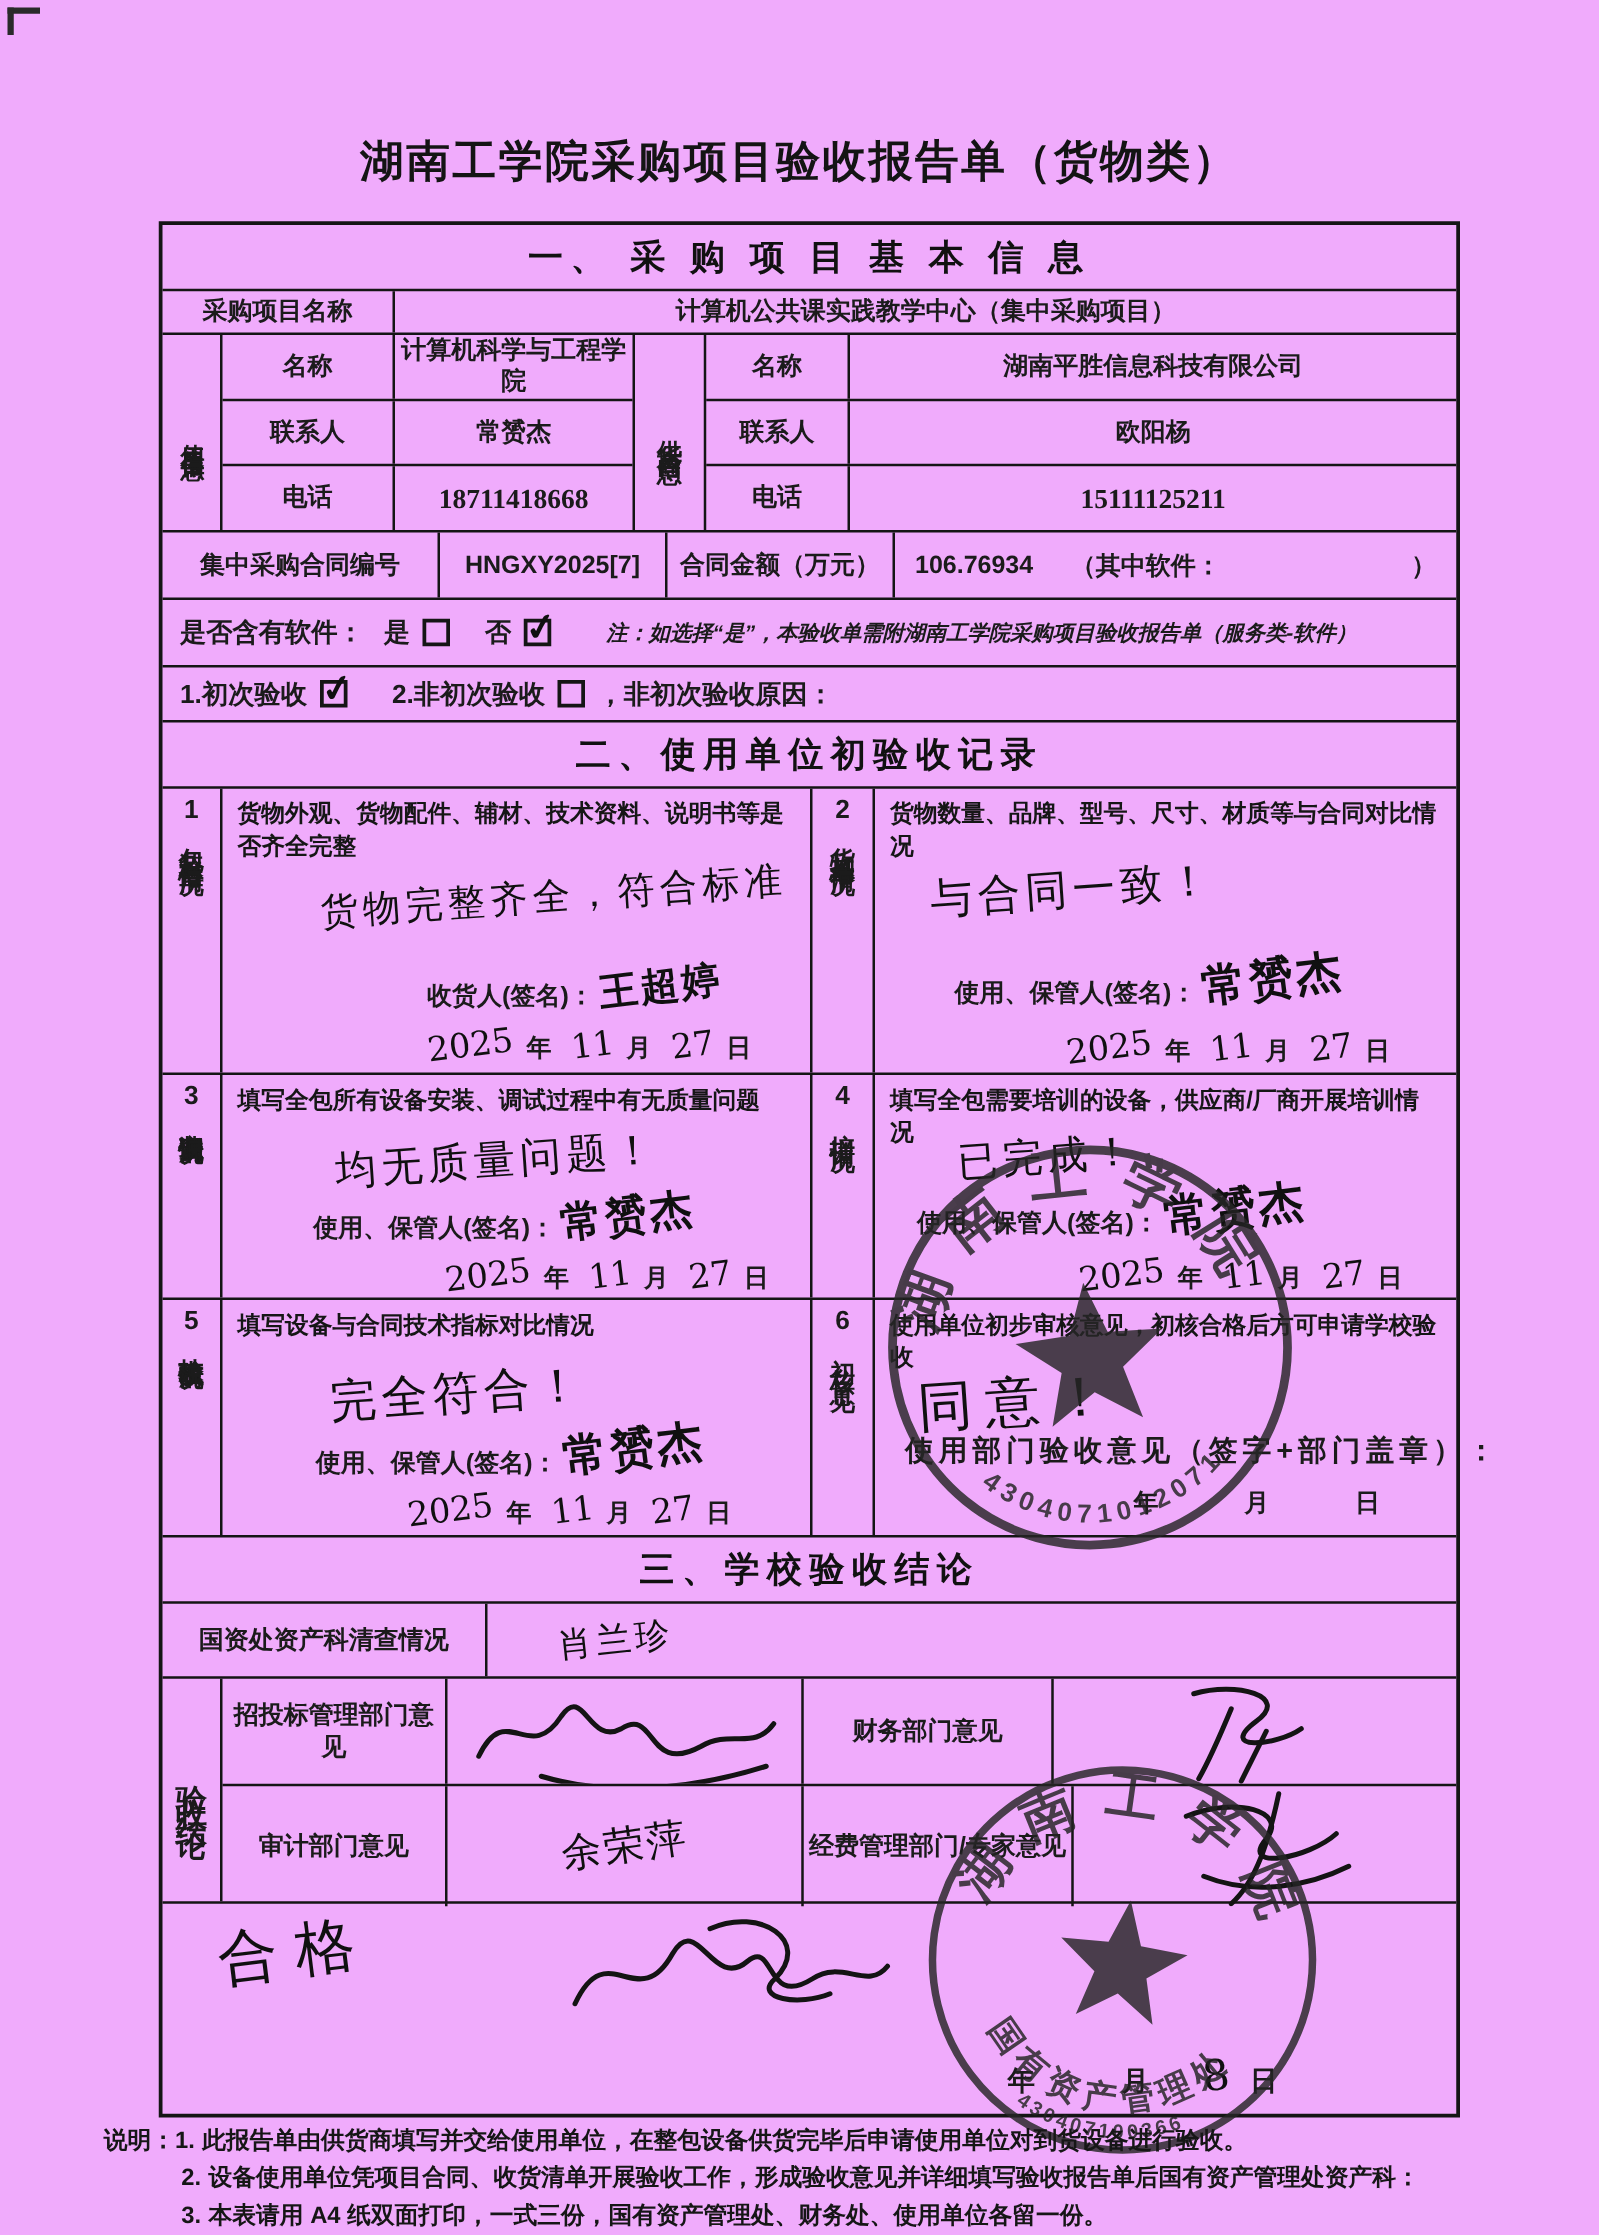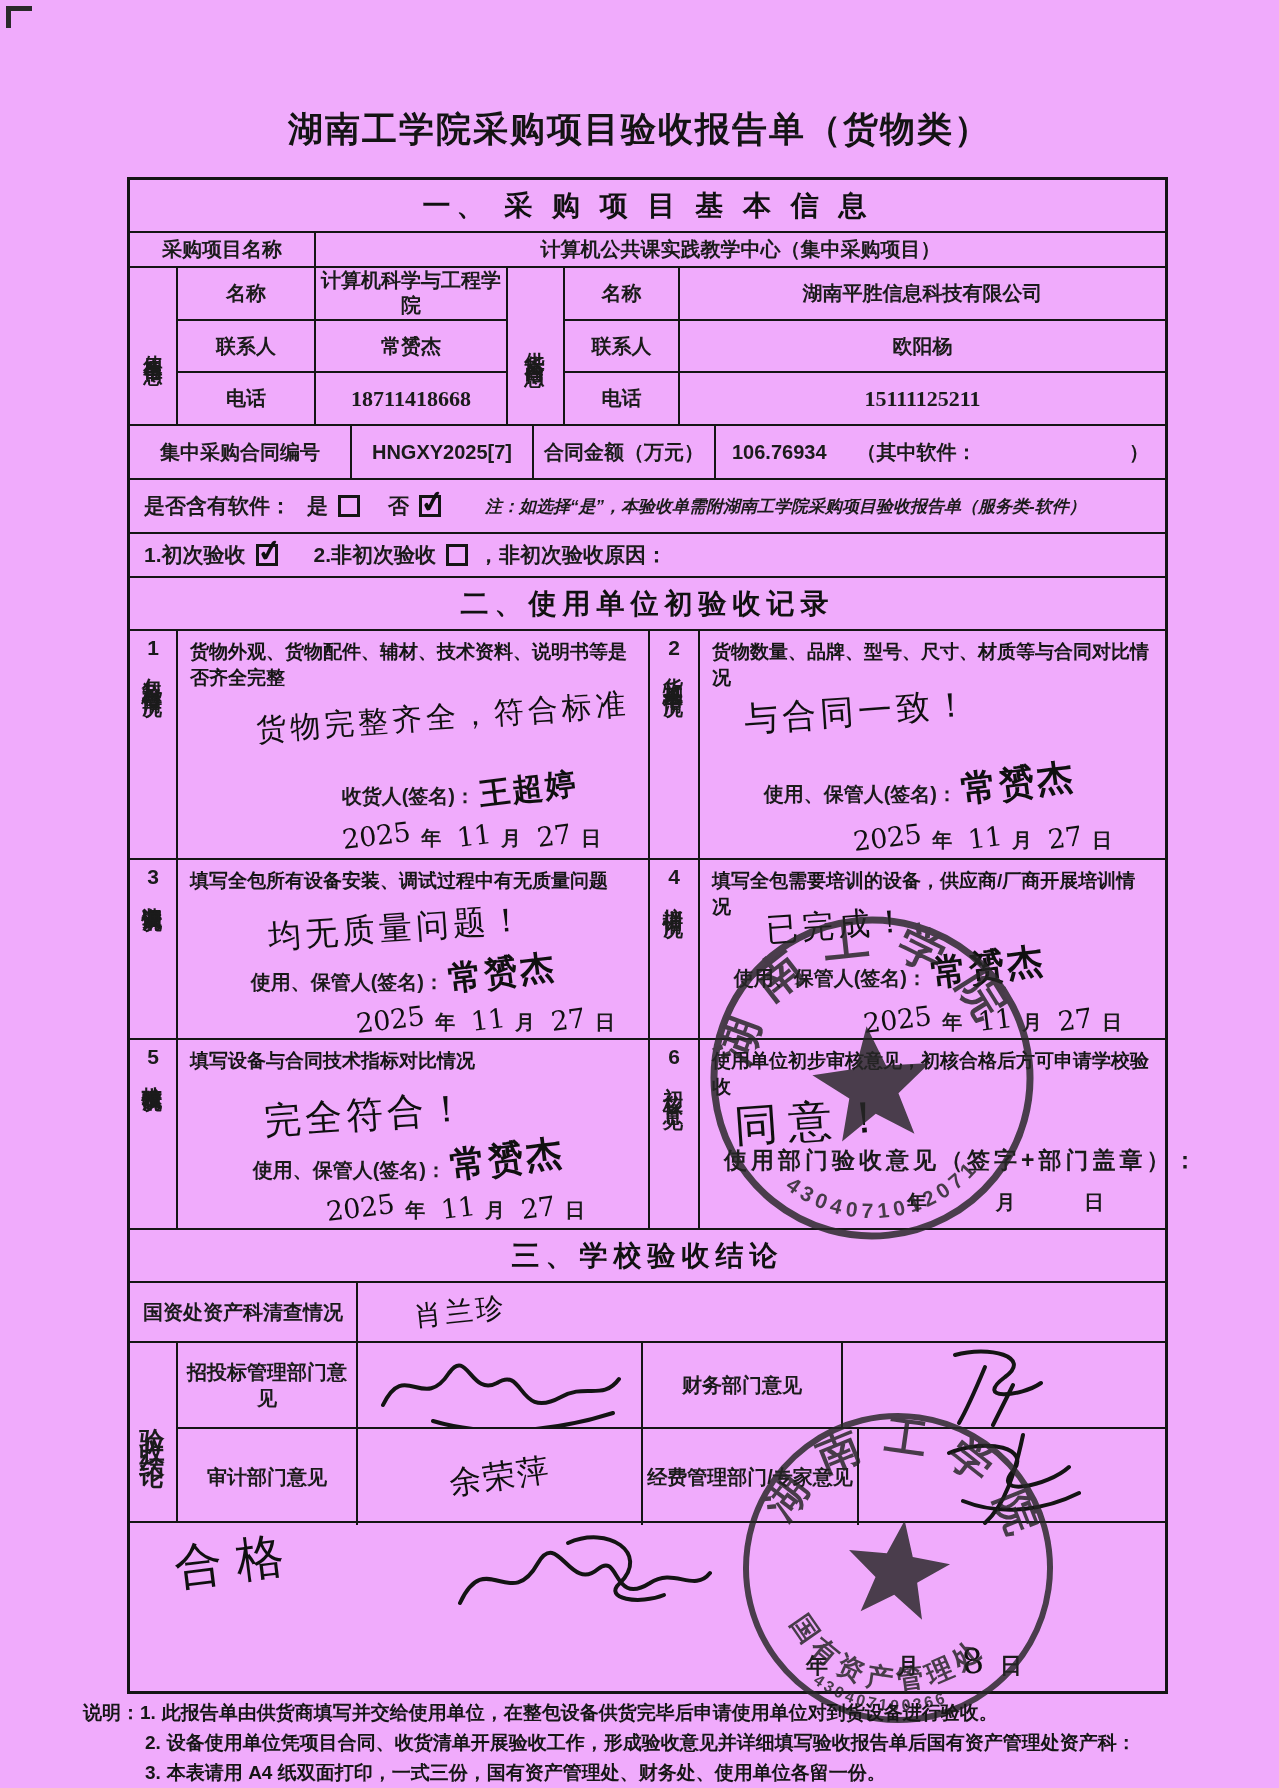--- a/index.html
+++ b/index.html
@@ -261,21 +261,21 @@
           <span class="unit" style="margin-right:56px;">年</span>
           <span class="unit" style="margin-right:56px;">月</span>
           <span class="unit">日</span>
         </div>
       </div>
     </div>
 
     <div class="row sechead" style="height:53px;">三、学校验收结论</div>
 
     <div class="row" style="height:60px;">
-      <div class="cell lbl" style="width:228px;">国资处资产科清查情况</div>
+      <div class="cell lbl" style="width:260px;">国资处资产科清查情况</div>
       <div class="cell end" style="flex:1;justify-content:flex-start;padding-left:56px;">
         <span class="hw" style="font-size:28px;transform:rotate(-6deg);display:inline-block;letter-spacing:3px;">肖兰珍</span>
       </div>
     </div>
 
     <div class="row" style="height:180px;">
       <div class="cell vcell" style="width:48px;font-size:25px;letter-spacing:12px;">验收结论</div>
       <div class="col" style="flex:1;">
         <div class="irow">
           <div class="cell opin-label" style="width:180px;">招投标管理部门意见</div>

